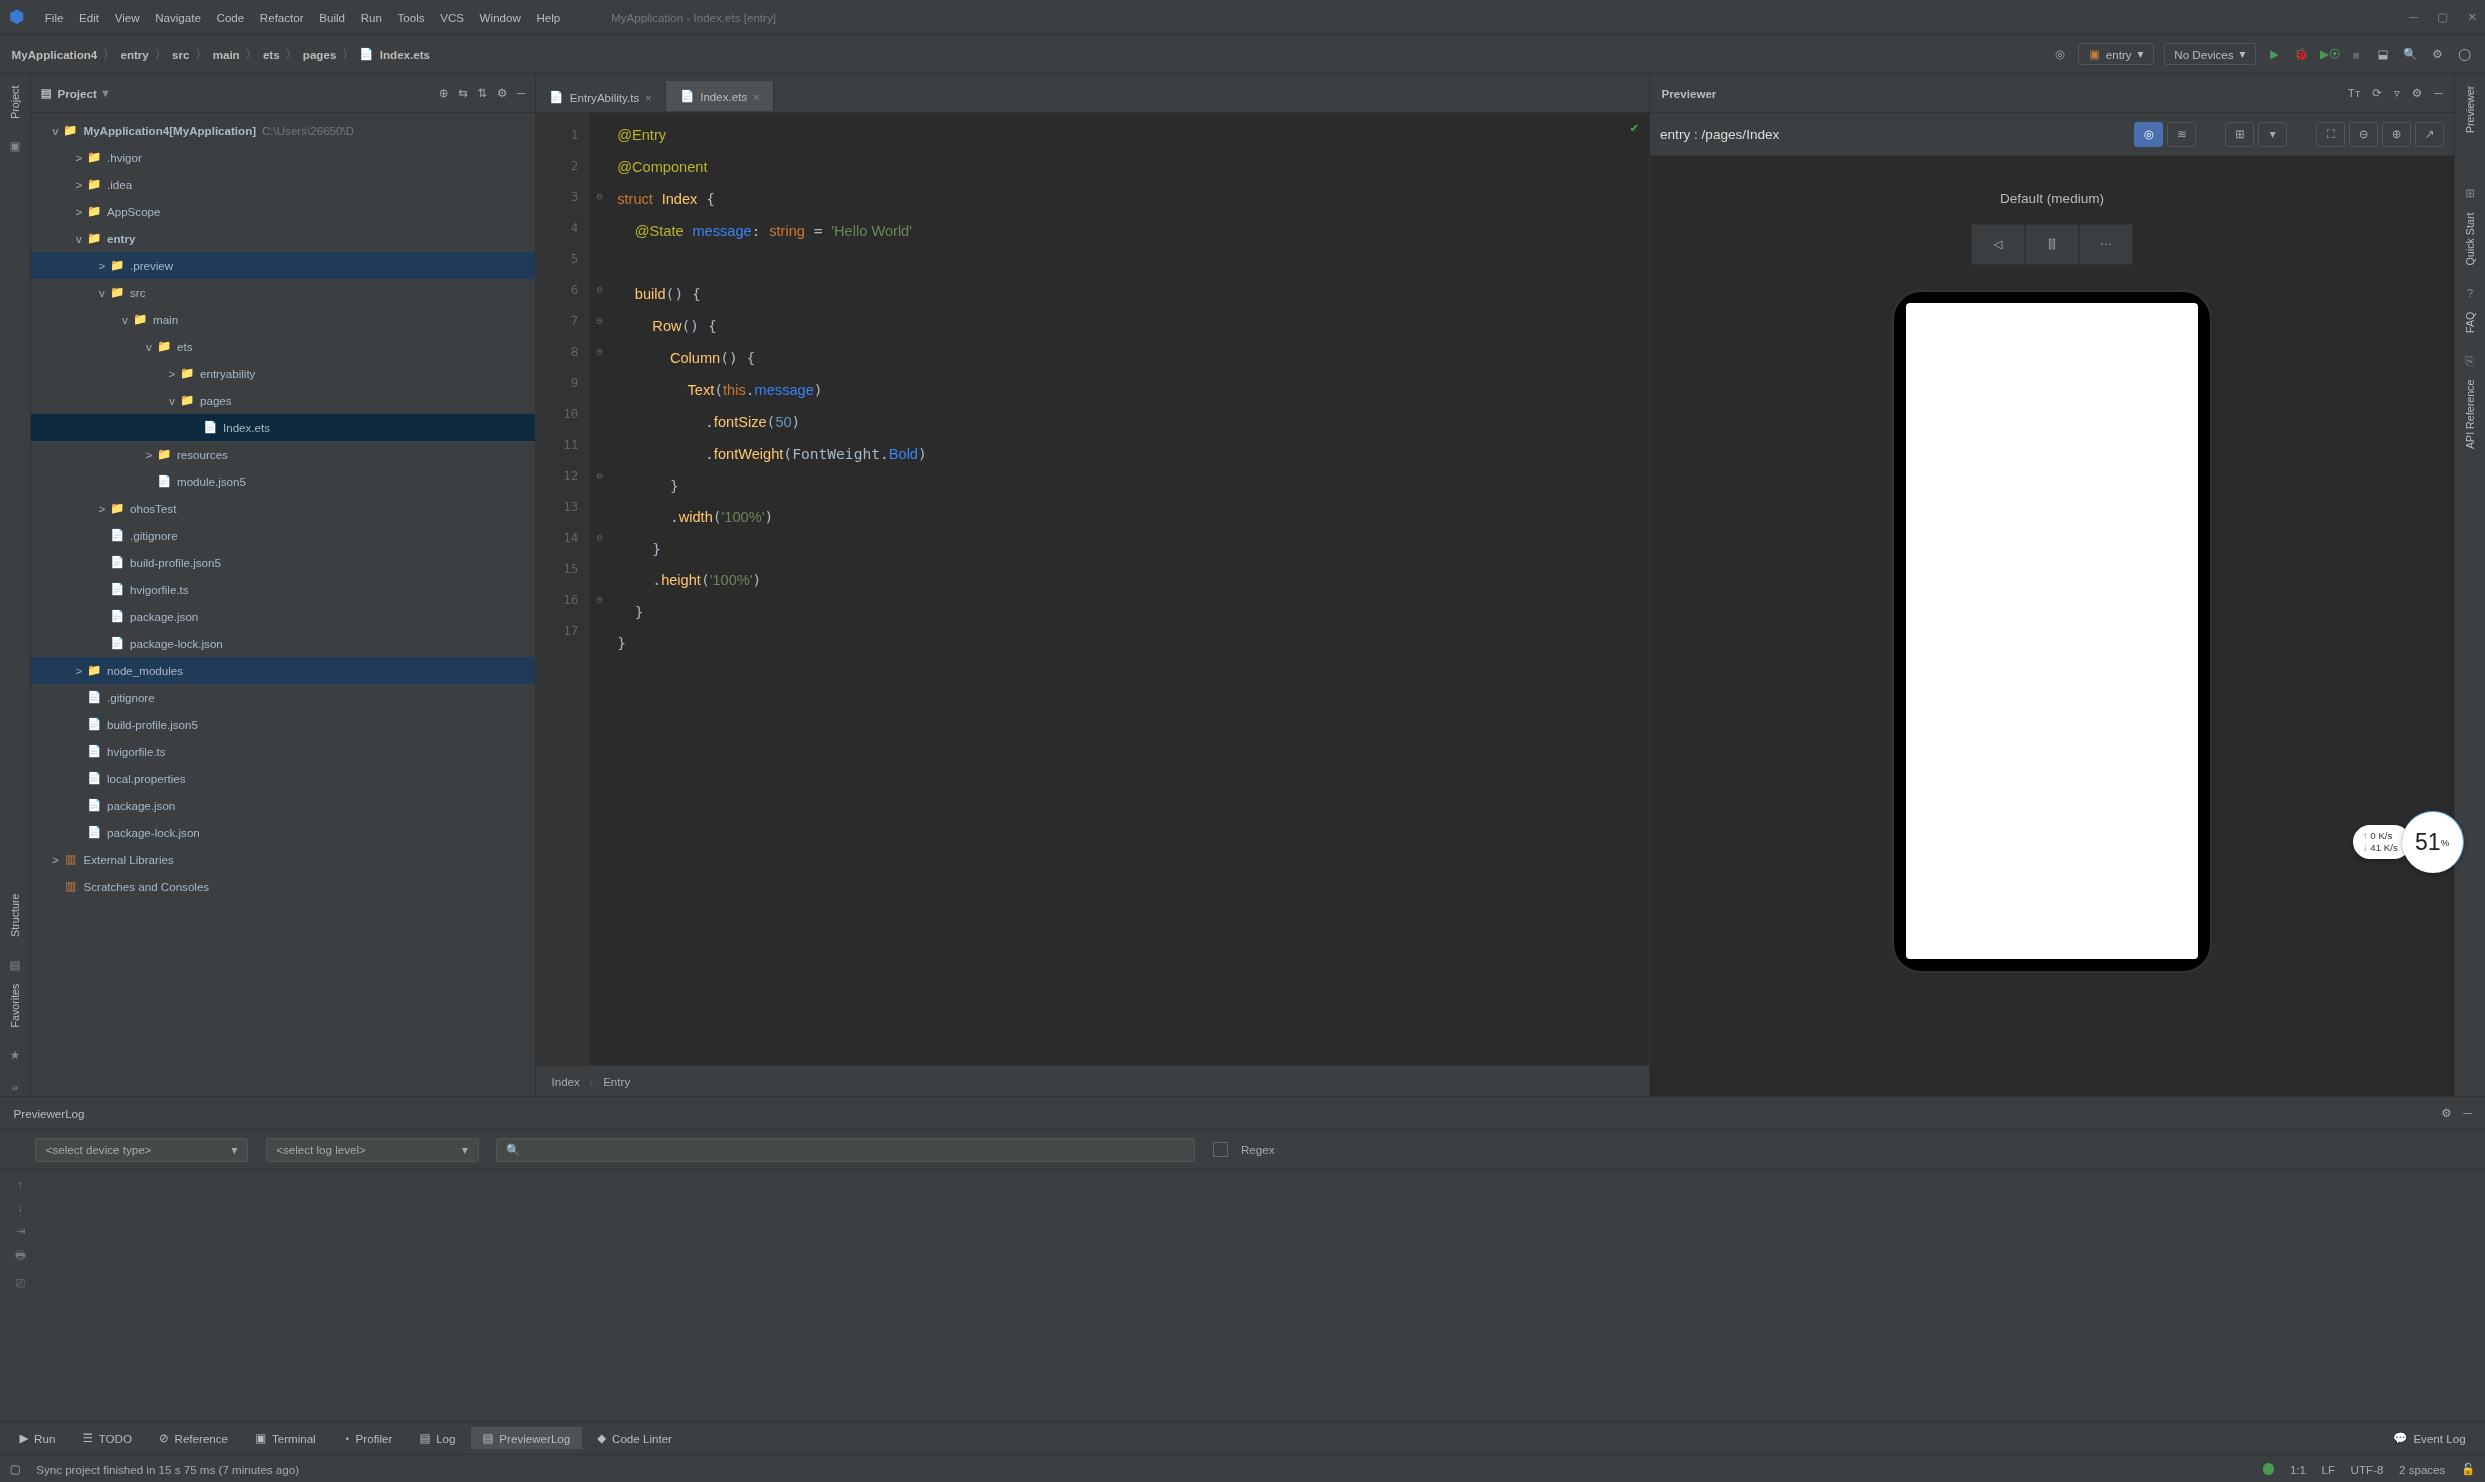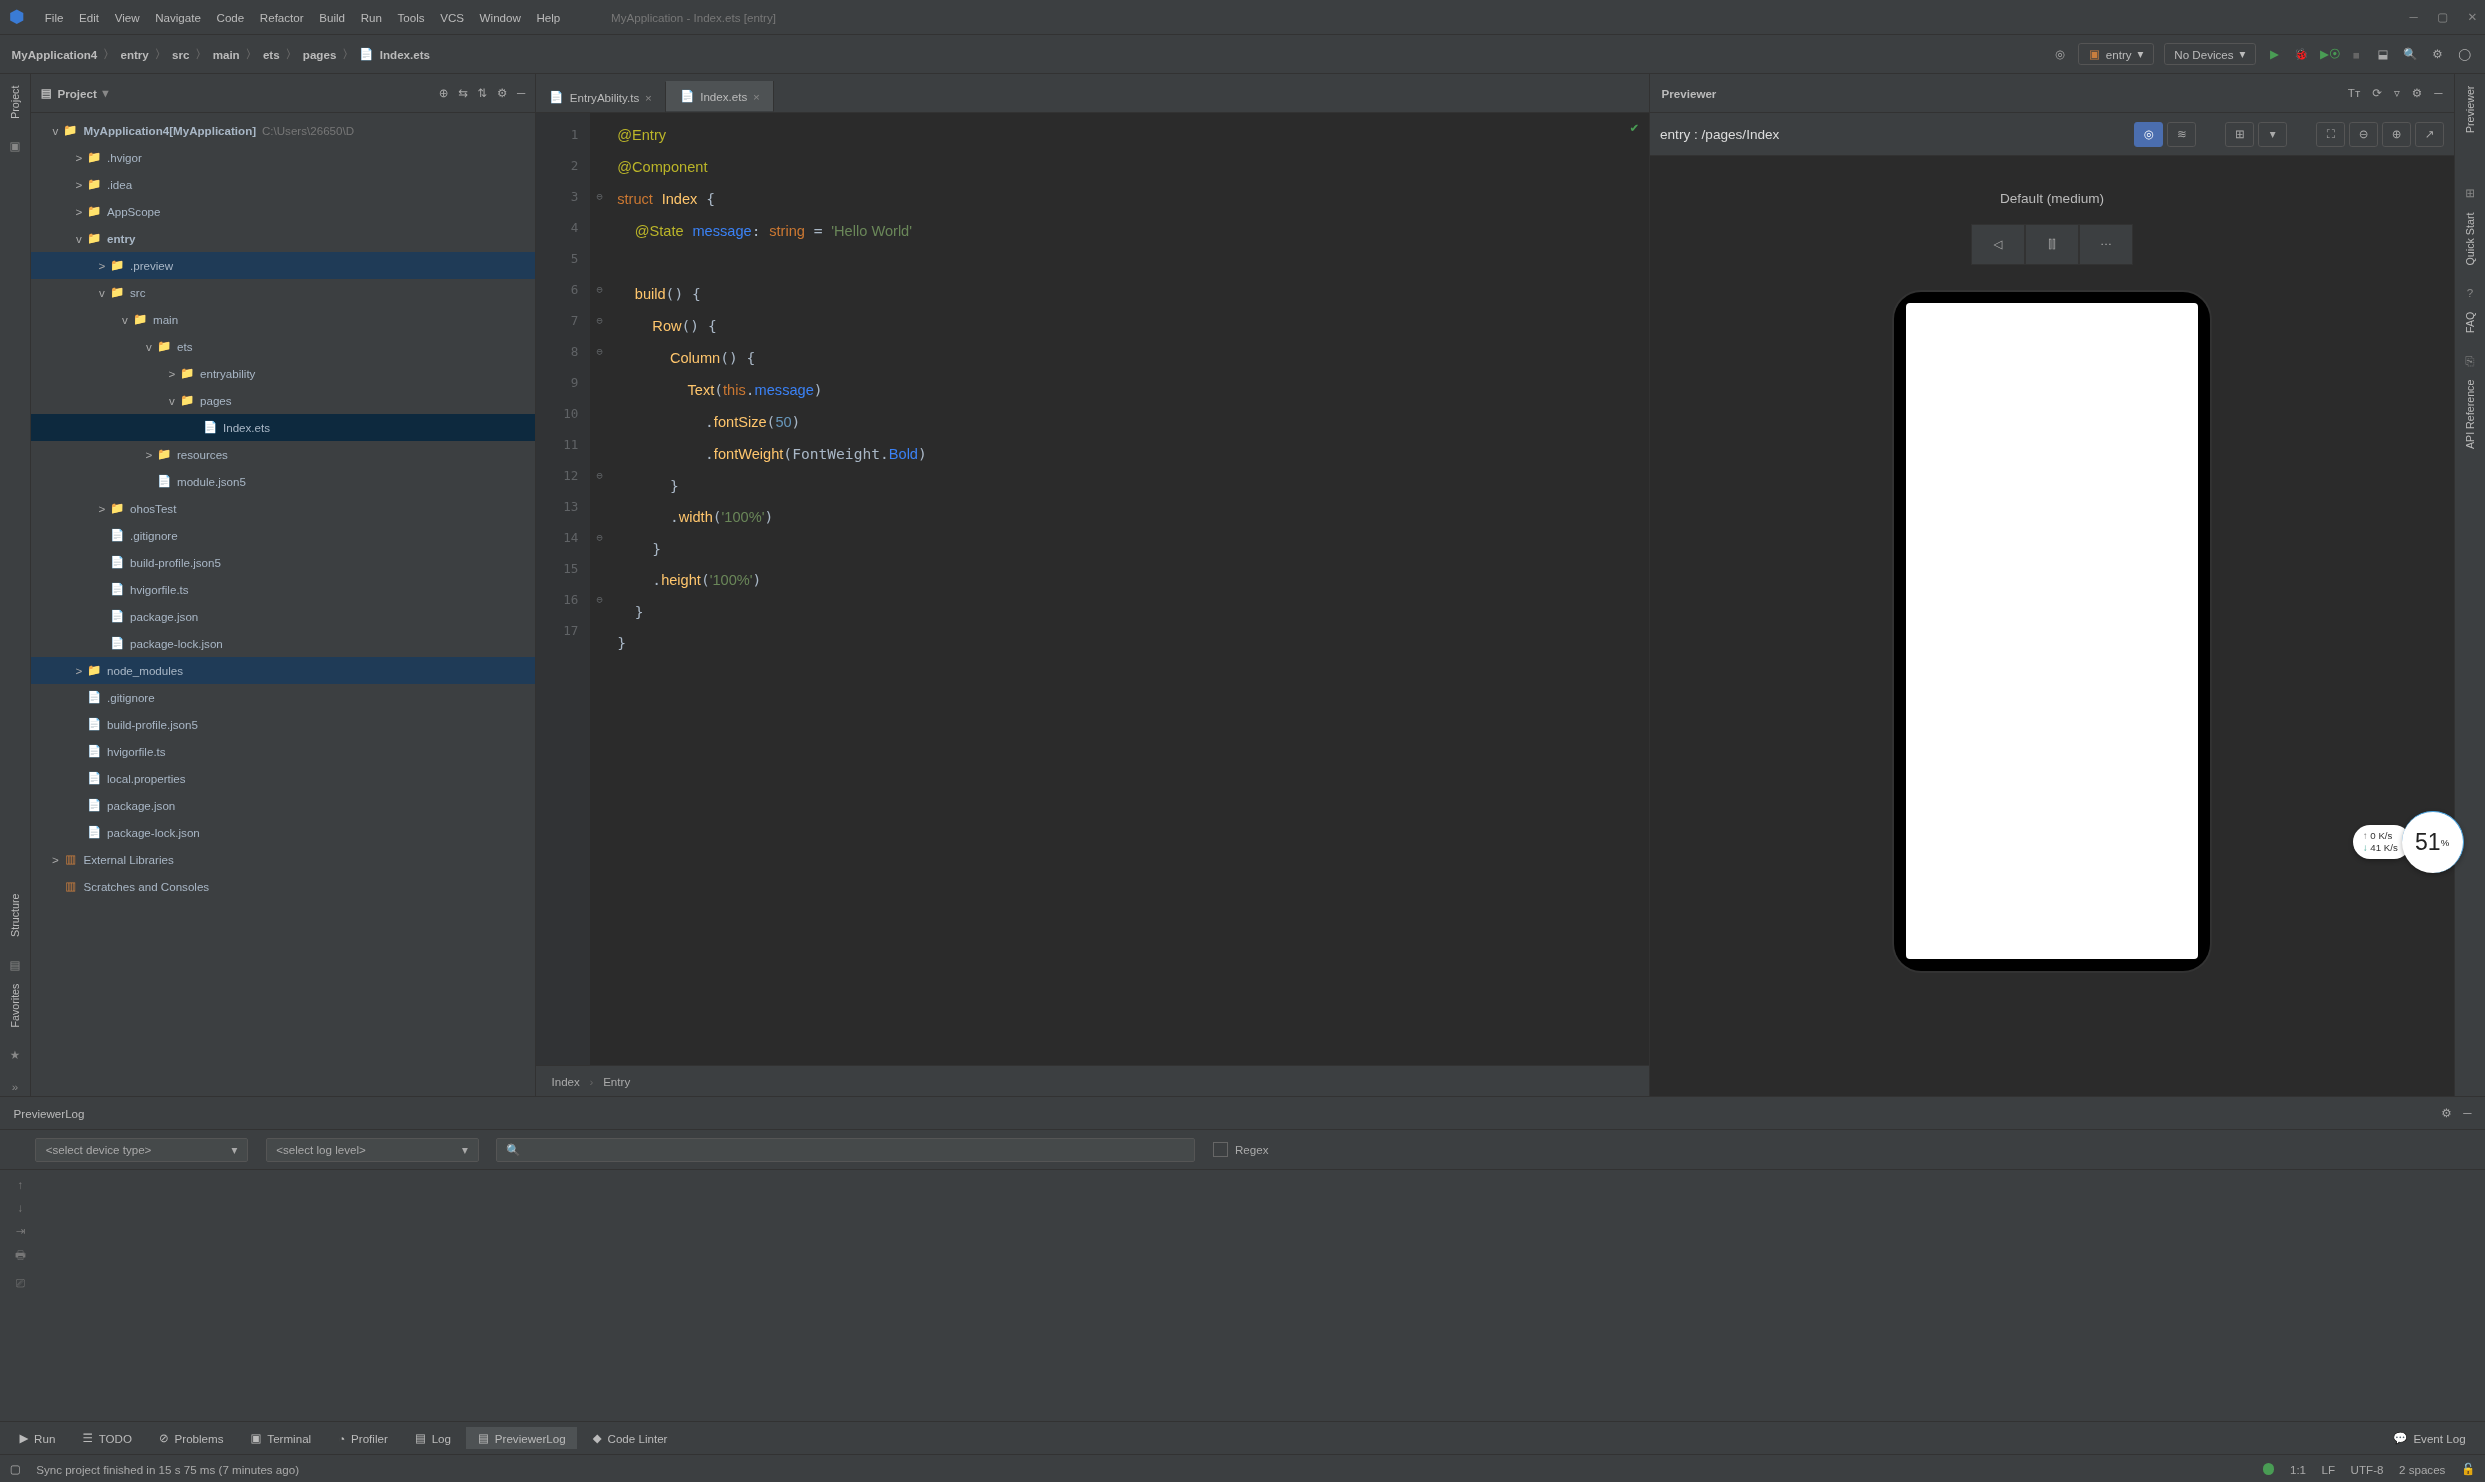--- a/index.html
+++ b/index.html
@@ -92,21 +92,21 @@
 .netwidget .circ sub { font-size:9.7px; }
 
 
 .plog { height:325px; background:#3c3f41; border-top:1px solid #323232; display:flex; flex-direction:column; }
 .plog .lhdr { display:flex; align-items:center; height:33px; padding:0 13.6px; border-bottom:1px solid #323232; }
 .plog .lhdr .ttl { color:#bbb; }
 .plog .lhdr .lacts { margin-left:auto; display:flex; gap:11.6px; color:#aaa; }
 .plog .lfilter { display:flex; align-items:center; gap:17.5px; padding:7.8px 35px; border-bottom:1px solid #323232; }
 .plog .sel { background:#45494a; border:1px solid #555; color:#aaa; padding:3.9px 9.7px; border-radius:1.9px; min-width:213px; display:flex; justify-content:space-between; align-items:center; }
 .plog .search { background:#45494a; border:1px solid #555; color:#aaa; padding:3.9px 9.7px; border-radius:1.9px; width:699px; }
-.plog .chk { display:flex; align-items:center; gap:7px; color:#aaa; }
+.plog .chk { display:flex; align-items:center; gap:13px; color:#aaa; }
 .plog .chk .box { width:15.5px; height:15.5px; border:1px solid #666; background:#3c3f41; }
 .plog .lbody { flex:1; display:flex; }
 .plog .lrail { width:41px; display:flex; flex-direction:column; align-items:center; gap:9.7px; padding-top:7.8px; color:#777; }
 .plog .lcontent { flex:1; }
 
 
 .bb1 { height:33px; background:#3c3f41; border-top:1px solid #323232; display:flex; align-items:center; padding:0 7.8px; gap:3.9px; }
 .bb1 .btab { padding:3.9px 11.6px; color:#bbb; display:flex; align-items:center; gap:5.8px; }
 .bb1 .btab.active { background:#4e5254; }
 .bb1 .spacer { flex:1; }
@@ -538,21 +538,21 @@
       <div class="btab">
         <span>▶</span>
         <span>Run</span>
       </div>
       <div class="btab">
         <span>☰</span>
         <span>TODO</span>
       </div>
       <div class="btab">
         <span>⊘</span>
-        <span>Problems</span>
+        <span>Reference</span>
       </div>
       <div class="btab">
         <span>▣</span>
         <span>Terminal</span>
       </div>
       <div class="btab">
         <span>◔</span>
         <span>Profiler</span>
       </div>
       <div class="btab">

